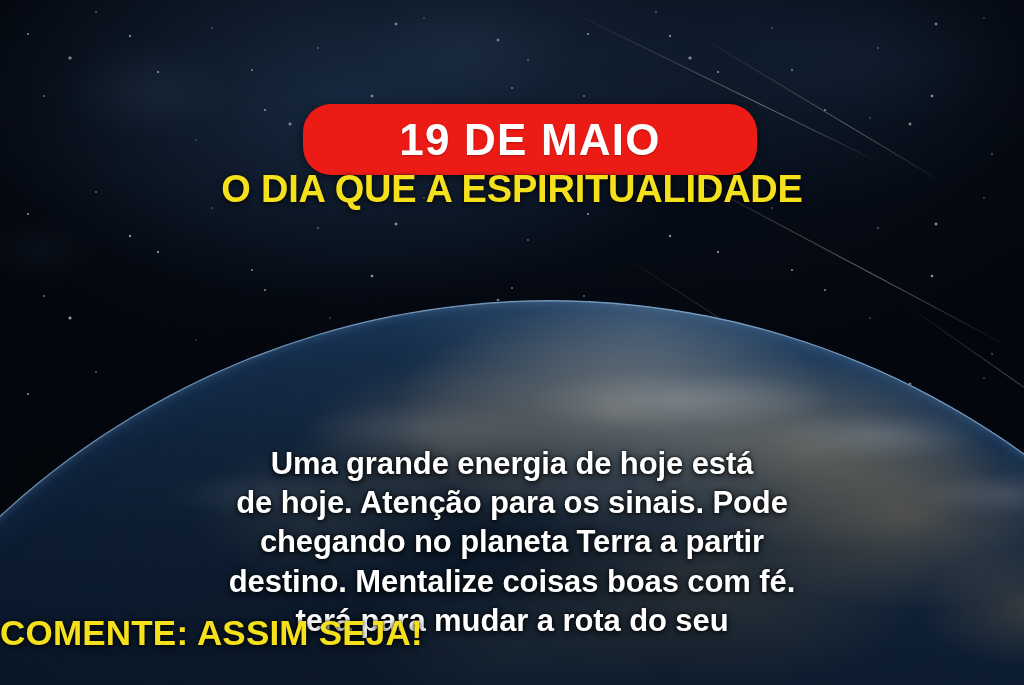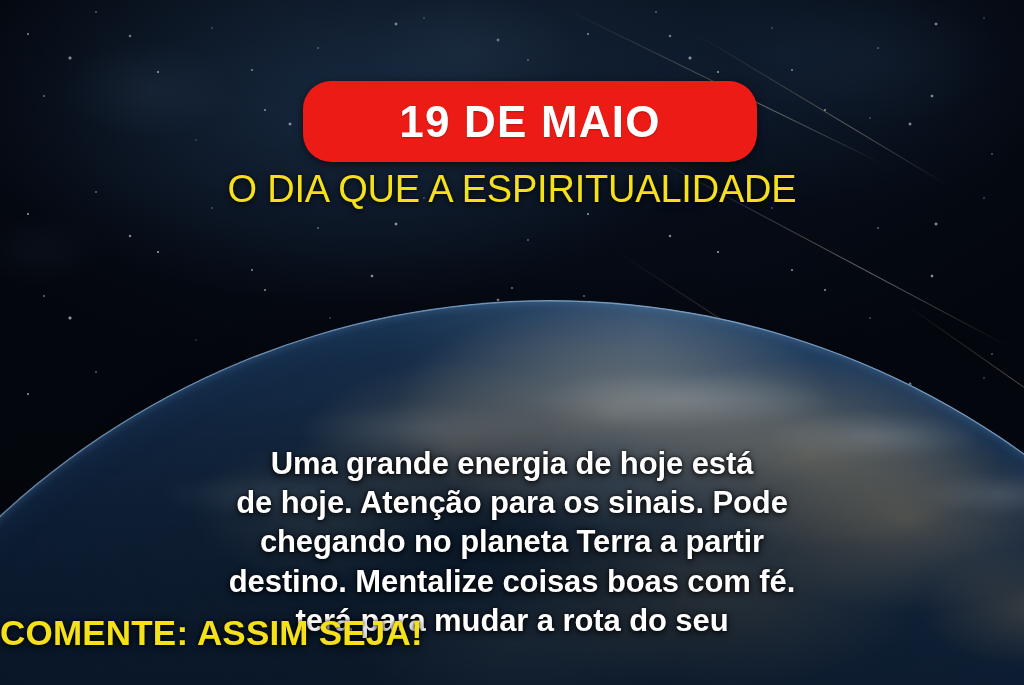--- a/index.html
+++ b/index.html
@@ -190,23 +190,23 @@
     position: absolute;
     inset: 0;
     display: flex;
     flex-direction: column;
     align-items: center;
   }
 
   .date-banner {
     position: absolute;
     left: 303px;
-    top: 81px;
+    top: 104px;
     width: 454px;
-    height: 81px;
+    height: 71px;
     background: #ED1B16;
     display: flex;
     align-items: center;
     justify-content: center;
     box-shadow: 0 2px 10px rgba(0,0,0,0.55);
     border-radius: 28px;
   }
   .date-banner span {
     color: #FFFFFF;
     font-size: 44px;
@@ -218,21 +218,21 @@
   }
 
   .headline {
     position: absolute;
     top: 167px;
     left: 0;
     right: 0;
     text-align: center;
     color: #F5E01C;
     font-size: 38px;
-    font-weight: 400;
+    font-weight: 700;
     line-height: 1.18;
     letter-spacing: -0.2px;
     text-shadow: 0 2px 6px rgba(0,0,0,0.75), 0 0 2px rgba(0,0,0,0.6);
     padding: 0 28px;
   }
   .headline .l2 { display: block; }
 
   .body-copy {
     position: absolute;
     top: 444px;

